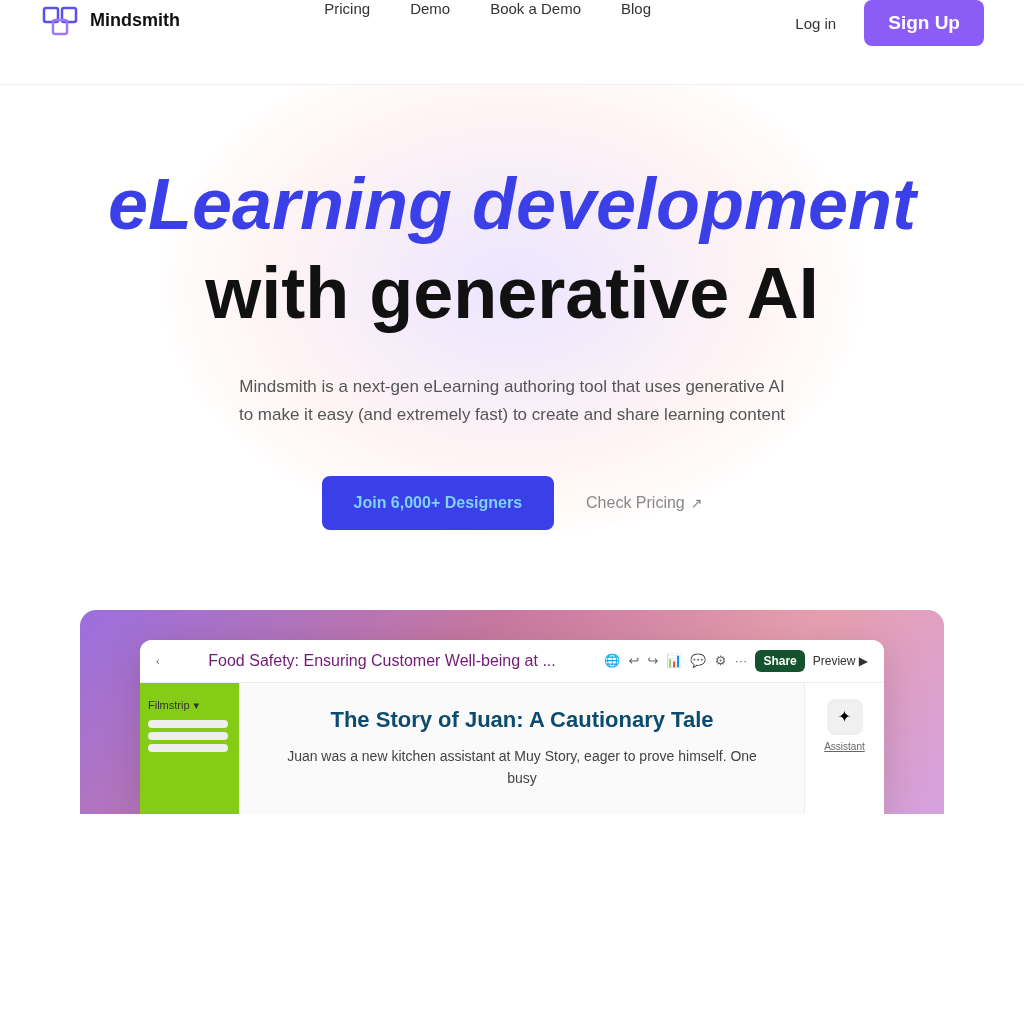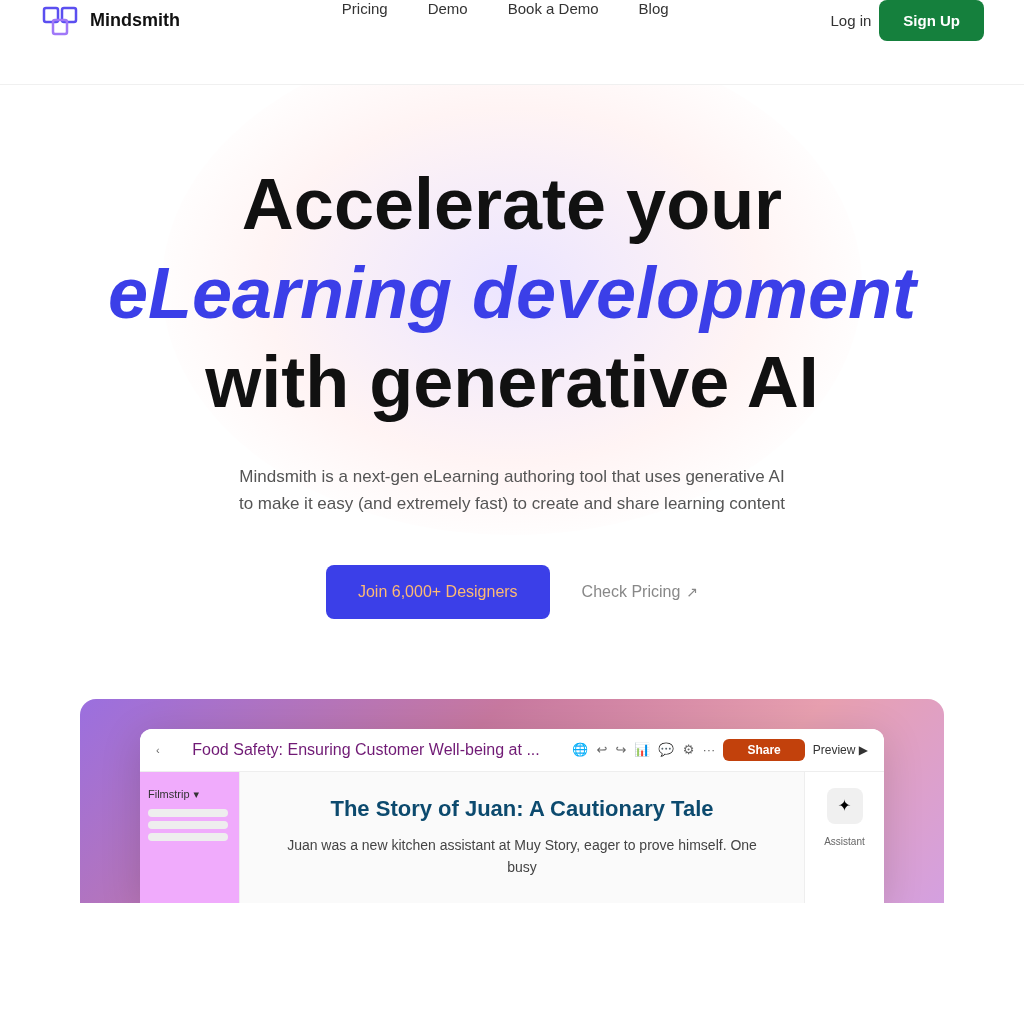--- a/index.html
+++ b/index.html
@@ -58,28 +58,29 @@
     }
     .btn-login {
       background: none;
       border: none;
       font-size: 15px;
       font-weight: 500;
       color: #333;
       cursor: pointer;
     }
     .btn-signup {
-      background: #15803d;
+      background: #8b5cf6;
       color: #fff;
       border: none;
       border-radius: 8px;
       padding: 12px 24px;
-      font-size: 15px;
+      font-size: 19px;
       font-weight: 600;
       cursor: pointer;
+      margin-left: 20px;
     }
 
     
     .hero {
       position: relative;
       text-align: center;
       padding: 80px 40px 60px;
       overflow: hidden;
     }
 
@@ -135,26 +136,26 @@
     }
     .hero-buttons {
       display: flex;
       align-items: center;
       justify-content: center;
       gap: 24px;
       margin-bottom: 80px;
     }
     .btn-primary {
       background: #3b3fe8;
-      color: #fdba74;
+      color: #7dd3fc;
       border: none;
       border-radius: 8px;
       padding: 18px 32px;
       font-size: 16px;
-      font-weight: 400;
+      font-weight: 700;
       cursor: pointer;
     }
     .btn-secondary {
       background: none;
       border: none;
       color: #888;
       font-size: 16px;
       font-weight: 500;
       cursor: pointer;
       display: flex;
@@ -209,43 +210,43 @@
       display: flex;
       align-items: center;
       gap: 8px;
     }
     .toolbar-icon {
       font-size: 13px;
       color: #666;
       cursor: pointer;
     }
     .btn-share {
-      background: #c2410c;
+      background: #14532d;
       color: #fff;
       border: none;
       border-radius: 6px;
-      padding: 4px 24px;
+      padding: 4px 8px;
       font-size: 12px;
       font-weight: 600;
       cursor: pointer;
     }
     .btn-preview {
       background: none;
       border: none;
       font-size: 12px;
       color: #333;
       cursor: pointer;
     }
     .app-body {
       display: flex;
       background: #fafafa;
     }
     .app-sidebar {
       width: 100px;
-      background: #f0abfc;
+      background: #84cc16;
       border-right: 1px solid #eee;
       padding: 12px 8px;
     }
     .sidebar-item-label {
       font-size: 11px;
       color: #333;
       display: flex;
       align-items: center;
       gap: 4px;
       cursor: pointer;
@@ -289,21 +290,22 @@
       border-radius: 8px;
       display: flex;
       align-items: center;
       justify-content: center;
       font-size: 16px;
       cursor: pointer;
     }
     .assistant-label {
       font-size: 10px;
       color: #666;
-      margin-top: 12px;
+      margin-top: 6px;
+      text-decoration: underline;
     }
   </style>
 </head>
 <body>
 
 <nav>
   <a class="nav-logo" href="#">
     <svg class="logo-icon" viewBox="0 0 40 40" fill="none" xmlns="http://www.w3.org/2000/svg">
       <rect x="4" y="8" width="14" height="14" rx="2" stroke="#5b4ff0" stroke-width="2.5" fill="none"></rect>
       <rect x="22" y="8" width="14" height="14" rx="2" stroke="#5b4ff0" stroke-width="2.5" fill="none"></rect>
@@ -320,21 +322,20 @@
   </ul>
 
   <div class="nav-actions">
     <button class="btn-login">Log in</button>
     <button class="btn-signup">Sign Up</button>
   </div>
 </nav>
 
 <section class="hero">
   <div class="hero-content">
-    <h1 class="hero-title">Accelerate your</h1>
     <span class="hero-title-italic">eLearning development</span>
     <h1 class="hero-subtitle">with generative AI</h1>
     <p class="hero-desc">Mindsmith is a next-gen eLearning authoring tool that uses generative AI to make it easy (and extremely fast) to create and share learning content</p>
     <div class="hero-buttons">
       <button class="btn-primary">Join 6,000+ Designers</button>
       <button class="btn-secondary">
         <span>Check Pricing</span>
         <span class="arrow">↗</span>
       </button>
     </div>

